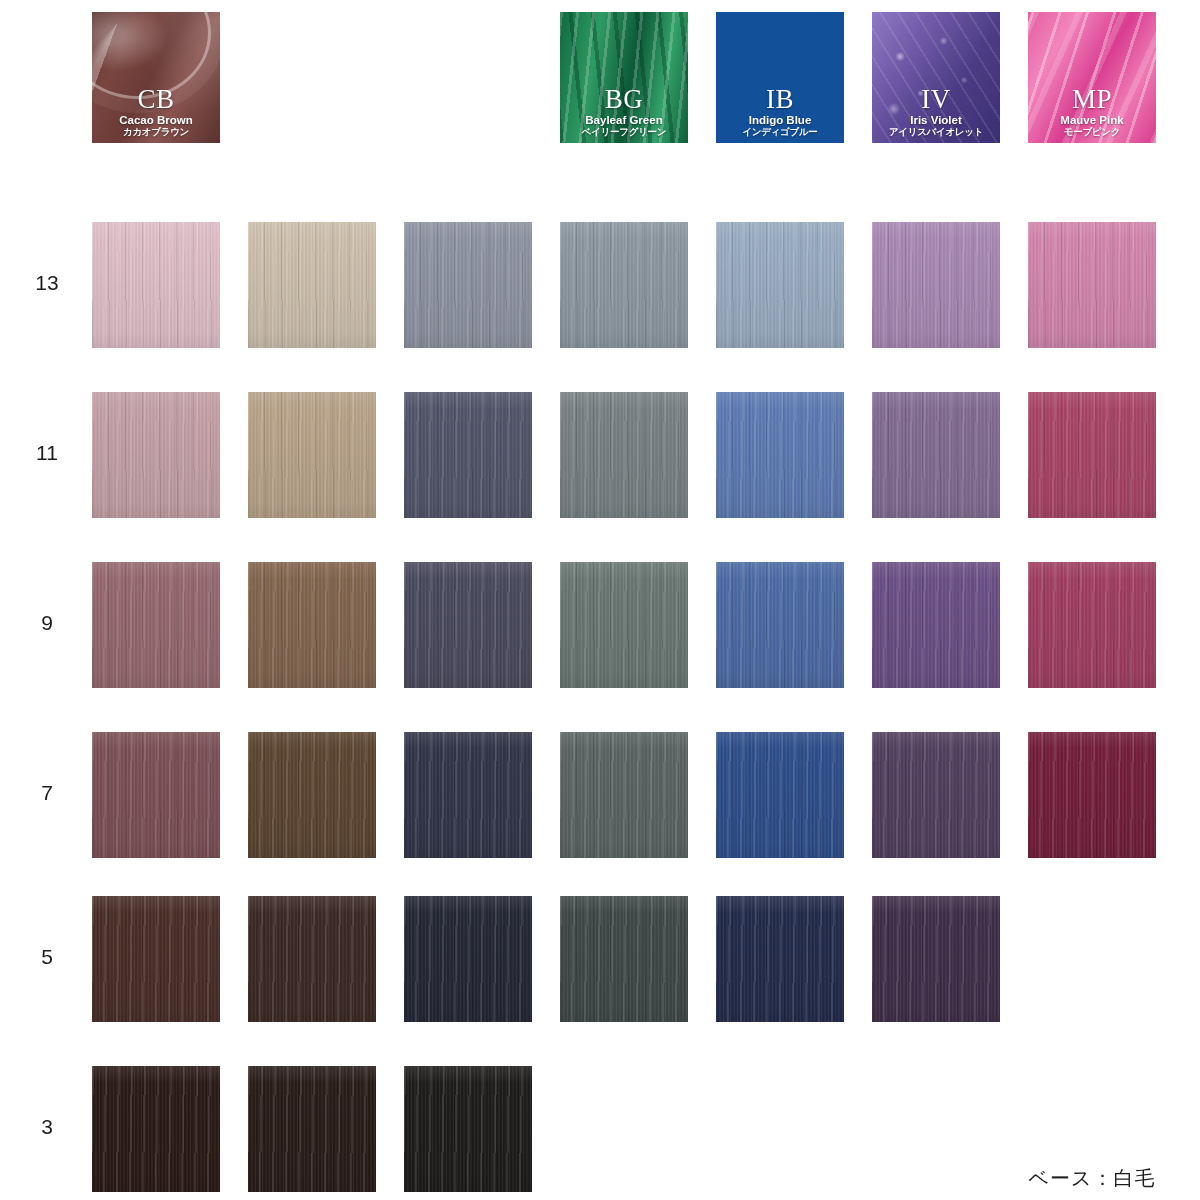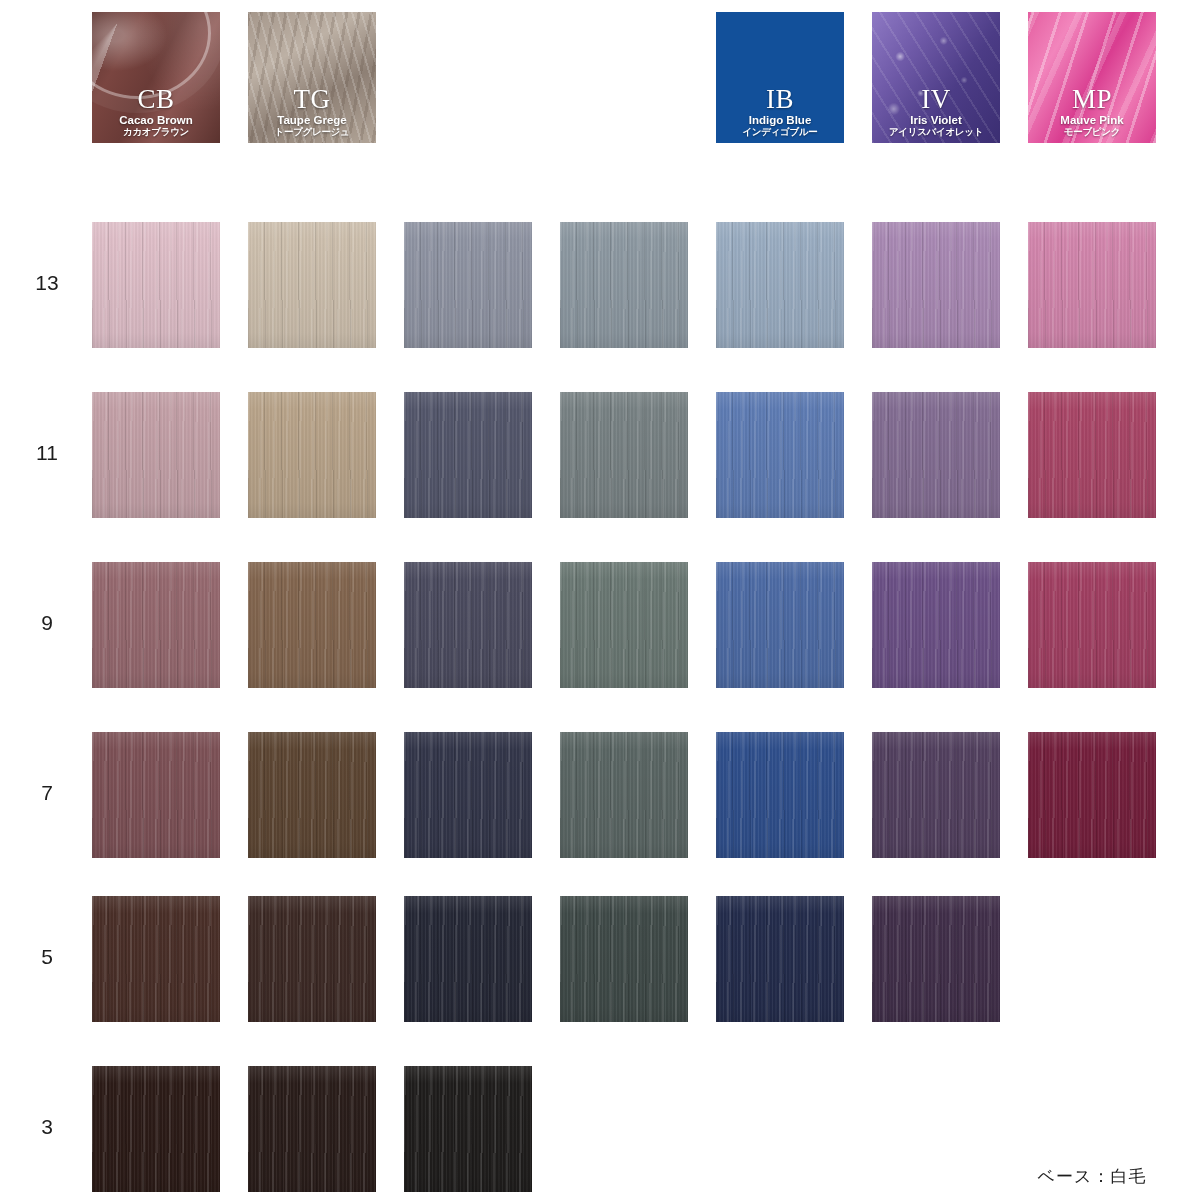--- a/index.html
+++ b/index.html
@@ -119,43 +119,43 @@
       repeating-linear-gradient(89.4deg,
         rgba(0,0,0,.10) 0 1px, rgba(0,0,0,0) 1px 17px),
       linear-gradient(180deg, rgba(255,255,255,.09) 0%, rgba(255,255,255,0) 14%,
                       rgba(0,0,0,.05) 88%, rgba(0,0,0,.10) 100%);
   }
 
   
   .base-sw{position:absolute;width:128px;height:126px;overflow:hidden;}
   .base-cap{
     position:absolute;text-align:center;width:200px;
-    font-size:17px;color:#1d1d1d;letter-spacing:1px;
+    font-size:20px;color:#1d1d1d;letter-spacing:1px;
     font-family:"DejaVu Sans","Liberation Sans",sans-serif;
   }
 </style>
 </head>
 <body>
 
 <div id="chart">
   <div class="hdr-row" id="hdrRow">
       <div class="hdr-tile" style="left: 92px;">
         <div class="tex tex-cb"></div>
         <div class="lbl">
           <span class="code">CB</span>
           <span class="en">Cacao Brown</span>
           <span class="jp">カカオブラウン</span>
         </div>
       </div>
-      <div class="hdr-tile" style="left: 248px;">
-        <div class="tex tex-tg"></div>
-        <div class="lbl">
-          <span class="code">TG</span>
-          <span class="en">Taupe Grege</span>
-          <span class="jp">トープグレージュ</span>
+      <div class="hdr-tile" style="left: 560px;">
+        <div class="tex tex-bg"></div>
+        <div class="lbl">
+          <span class="code">BG</span>
+          <span class="en">Bayleaf Green</span>
+          <span class="jp">ベイリーフグリーン</span>
         </div>
       </div>
       <div class="hdr-tile" style="left: 716px;">
         <div class="tex tex-ib"></div>
         <div class="lbl">
           <span class="code">IB</span>
           <span class="en">Indigo Blue</span>
           <span class="jp">インディゴブルー</span>
         </div>
       </div>

